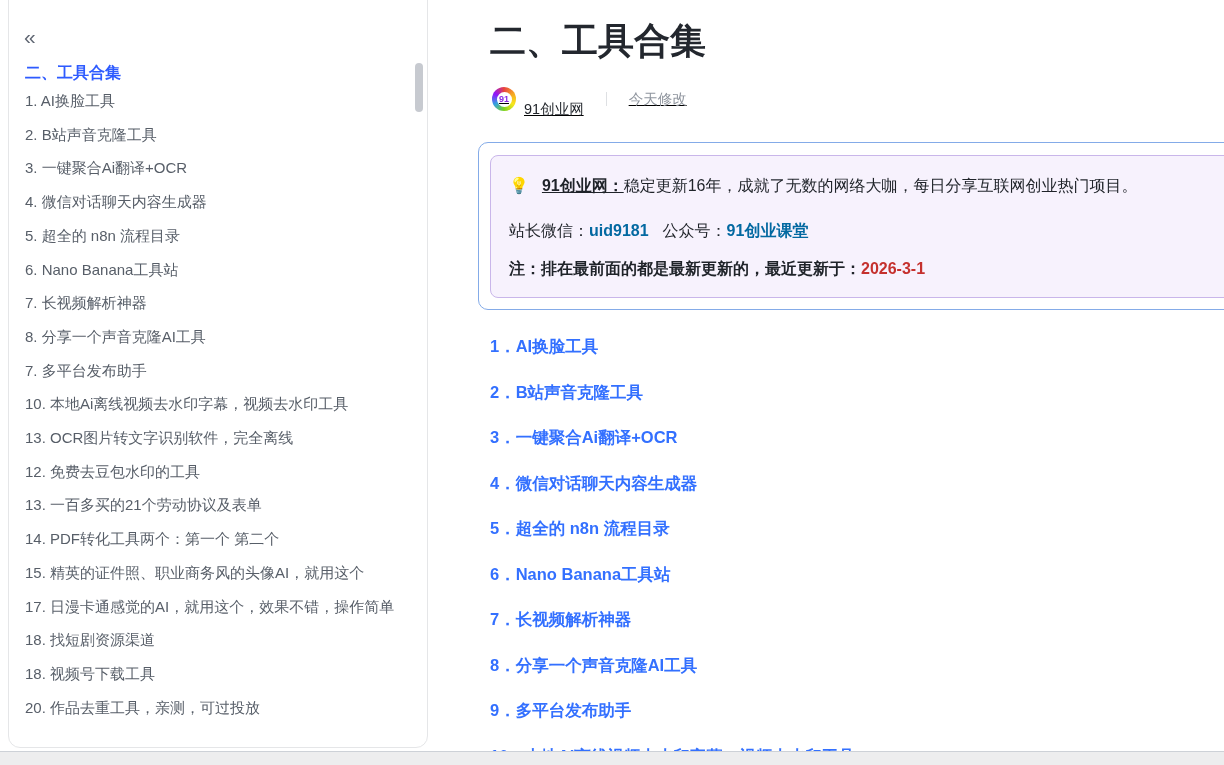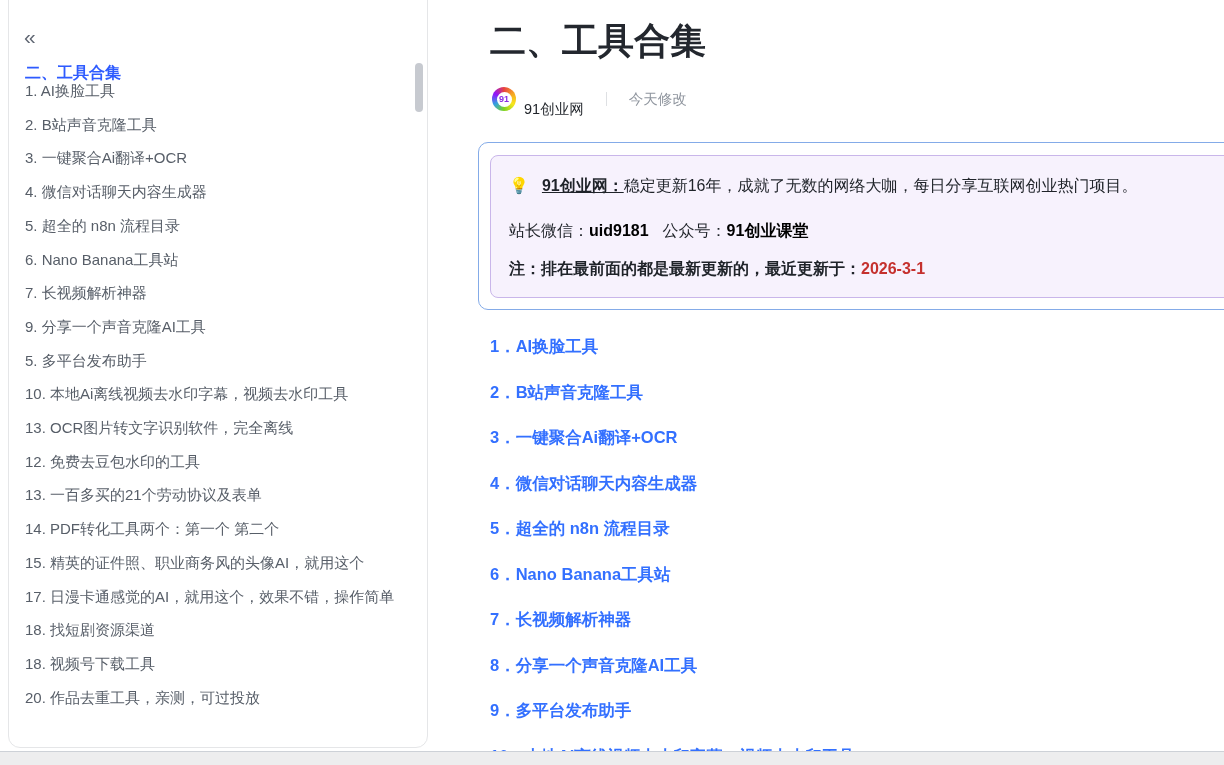--- a/index.html
+++ b/index.html
@@ -16,38 +16,38 @@
   }
   .collapse-btn{
     position:absolute;left:24px;top:26px;font-size:21px;line-height:21px;
     color:#5f6672;cursor:pointer;z-index:2;
   }
   .toc-title{
     position:absolute;left:25px;top:63px;font-size:16px;font-weight:700;
     color:#2e5bff;z-index:2;cursor:pointer;white-space:nowrap;
   }
   .toc-list{
-    position:absolute;left:25px;top:74px;width:385px;z-index:2;
+    position:absolute;left:25px;top:84px;width:385px;z-index:2;
   }
   .toc-item{
     font-size:15px;line-height:33.7px;color:#575e68;white-space:nowrap;
     overflow:hidden;cursor:pointer;
   }
   .sidebar-scroll-thumb{
     position:absolute;left:415px;top:63px;width:8px;height:49px;
     background:#c7cad0;border-radius:4px;z-index:3;
   }
   
   .doc-title{
     position:absolute;left:490px;top:20px;font-size:36px;line-height:42px;
     font-weight:800;color:#23272e;z-index:2;white-space:nowrap;
   }
   .author-row{
     position:absolute;left:492px;top:87px;height:24px;display:flex;
-    align-items:center;z-index:2;
+    align-items:center;z-index:2;text-decoration:underline;
   }
   .avatar{
     width:24px;height:24px;border-radius:50%;
     background:conic-gradient(#e8433f,#f5a623,#f8e71c,#7ed321,#33a1e0,#9013fe,#e8433f);
     display:flex;align-items:center;justify-content:center;flex:0 0 auto;
   }
   .avatar-core{
     width:15px;height:15px;border-radius:50%;background:#fff;color:#8a2be2;
     font-size:9px;font-weight:700;display:flex;align-items:center;justify-content:center;
   }
@@ -64,21 +64,21 @@
     background:#f7f2fd;border:1px solid #c9b6ea;border-radius:8px;
     box-sizing:border-box;padding:16px 18px 17px 18px;z-index:3;
     font-size:16px;color:#1f2329;
   }
   .callout-line{line-height:27px;white-space:nowrap;}
   .callout-line1{margin:0;}
   .callout-line2{margin-top:18px;}
   .callout-line3{margin-top:11px;font-weight:700;}
   .bulb{margin-right:13px;font-size:16px;}
   .b{font-weight:700;text-decoration:underline;}
-  .red{color:#000000;font-weight:700;}
+  .red{color:#0369a1;font-weight:700;}
   .red-date{color:#c5312e;font-weight:700;text-align:center;}
   .sp{display:inline-block;width:14px;}
   
   .doc-links{position:absolute;left:490px;top:324px;width:740px;z-index:2;}
   .doc-link{
     font-size:16.5px;line-height:45.5px;font-weight:700;color:#3370ff;
     white-space:nowrap;cursor:pointer;
   }
   
   .bottom-strip{
@@ -93,22 +93,22 @@
 <div class="collapse-btn">«</div>
 <div class="toc-title">二、工具合集</div>
 <div class="toc-list">
     <div class="toc-item">1. AI换脸工具</div>
     <div class="toc-item">2. B站声音克隆工具</div>
     <div class="toc-item">3. 一键聚合Ai翻译+OCR</div>
     <div class="toc-item">4. 微信对话聊天内容生成器</div>
     <div class="toc-item">5. 超全的 n8n 流程目录</div>
     <div class="toc-item">6. Nano Banana工具站</div>
     <div class="toc-item">7. 长视频解析神器</div>
-    <div class="toc-item">9. 分享一个声音克隆AI工具</div>
-    <div class="toc-item">5. 多平台发布助手</div>
+    <div class="toc-item">8. 分享一个声音克隆AI工具</div>
+    <div class="toc-item">7. 多平台发布助手</div>
     <div class="toc-item">10. 本地Ai离线视频去水印字幕，视频去水印工具</div>
     <div class="toc-item">13. OCR图片转文字识别软件，完全离线</div>
     <div class="toc-item">12. 免费去豆包水印的工具</div>
     <div class="toc-item">13. 一百多买的21个劳动协议及表单</div>
     <div class="toc-item">14. PDF转化工具两个：第一个 第二个</div>
     <div class="toc-item">15. 精英的证件照、职业商务风的头像AI，就用这个</div>
     <div class="toc-item">17. 日漫卡通感觉的AI，就用这个，效果不错，操作简单</div>
     <div class="toc-item">18. 找短剧资源渠道</div>
     <div class="toc-item">18. 视频号下载工具</div>
     <div class="toc-item">20. 作品去重工具，亲测，可过投放</div>

